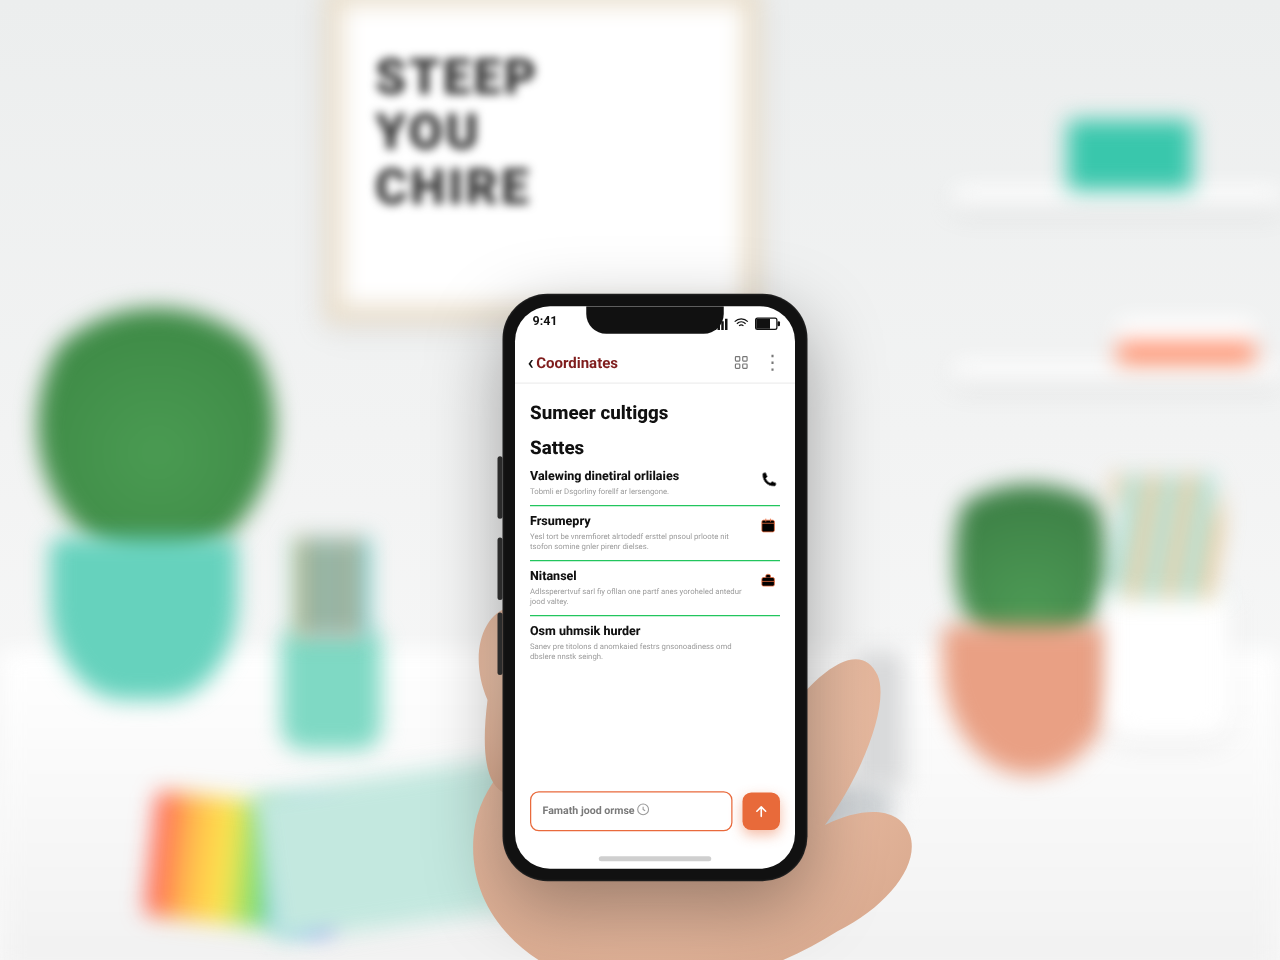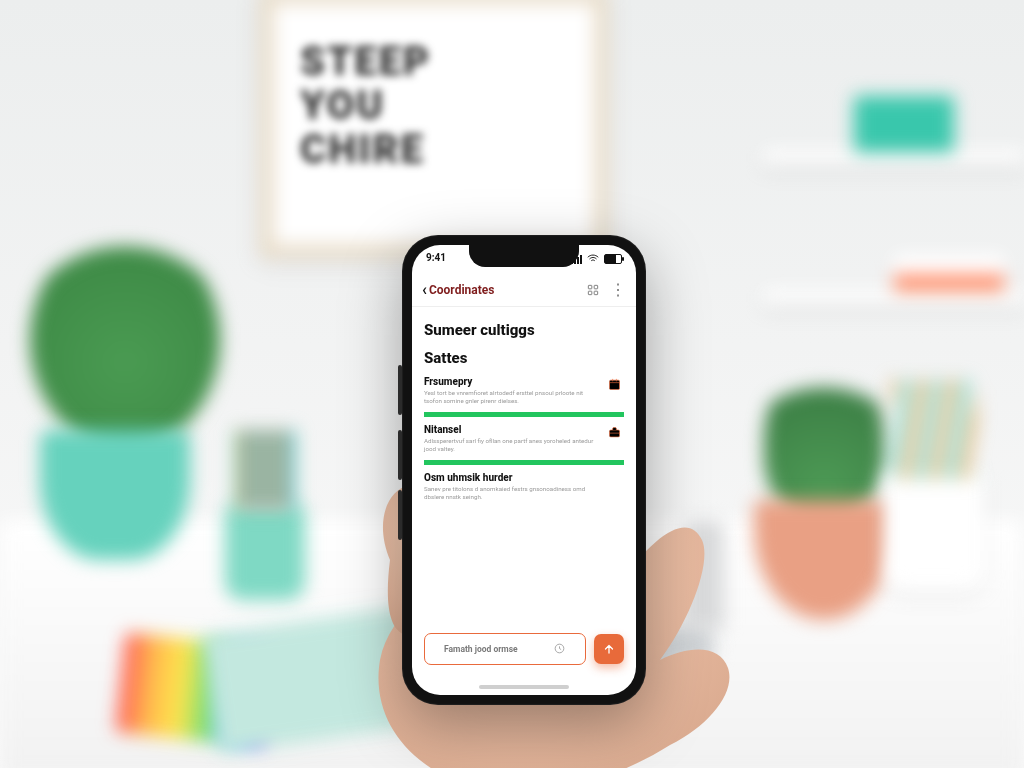--- a/index.html
+++ b/index.html
@@ -51,32 +51,32 @@
   .nb-title{font-size:12px;font-weight:700;color:#7f1d1d;filter:blur(.4px)}
   .nb-right{display:flex;gap:10px;align-items:center}
   .ic{width:14px;height:14px;display:inline-flex;align-items:center;justify-content:center}
   .ic svg{width:14px;height:14px;stroke:#777;fill:none;stroke-width:1.6}
   .dots{font-size:16px;color:#777;line-height:1}
 
   .content{padding:6px 12px 0;font-size:0}
   .sec-title{font-size:15px;font-weight:800;color:#111;margin:8px 0 2px;filter:blur(.35px)}
   .sec-sub{font-size:6.5px;line-height:9px;color:#9b9b9b;filter:blur(.6px);margin-bottom:6px}
 
-  .row{display:flex;align-items:flex-start;gap:8px;padding:7px 0;border-top:5px solid #22c55e}
+  .row{display:flex;align-items:flex-start;gap:8px;padding:7px 0;border-top:1px solid #22c55e}
   .row:first-of-type{border-top:none}
   .row .txt{flex:1}
   .row .t{font-size:10px;font-weight:800;color:#111;filter:blur(.35px)}
   .row .d{font-size:6.2px;line-height:8px;color:#9b9b9b;filter:blur(.6px);margin-top:2px}
   .row .ric{width:20px;display:flex;justify-content:center;padding-top:1px}
   .row .ric svg{width:15px;height:15px}
   .ric.orange svg{stroke:#e96a3c}
   .ric.gray svg{stroke:#8a8a8a}
 
   .footer{position:absolute;left:12px;right:12px;bottom:30px;display:flex;gap:8px;align-items:center}
-  .field{flex:1;height:30px;border:1.5px solid #e96a3c;border-radius:7px;background:#fff;display:flex;align-items:center;justify-content:space-between;padding:0 19px}
+  .field{flex:1;height:30px;border:1.5px solid #e96a3c;border-radius:7px;background:#fff;display:flex;align-items:center;padding:0 9px}
   .field span{font-size:8.5px;color:#7a7a7a;font-weight:700;filter:blur(.5px)}
   .field .clk svg{width:13px;height:13px;stroke:#9a9a9a;fill:none;stroke-width:1.6}
   .fab{width:30px;height:30px;border-radius:7px;background:#e86a3a;display:flex;align-items:center;justify-content:center;box-shadow:0 4px 10px rgba(232,106,58,.45)}
   .fab svg{width:14px;height:14px;fill:#fff}
 
   .homebar{position:absolute;bottom:6px;left:50%;transform:translateX(-50%);width:90px;height:4px;border-radius:3px;background:#cfcfcf}
 </style>
 </head>
 <body>
 
@@ -173,20 +173,31 @@
       </div>
 
       <div class="content">
         <div class="sec-title">Sumeer cultiggs</div>
 
         <div class="sec-title" style="margin-top:10px">Sattes</div>
 
         <div id="rows">
             <div class="row">
               <div class="txt">
+                <div class="t">Valewing dinetiral orlilaies</div>
+                <div class="d">Tobmli er Dsgorliny forellf ar lersengone.</div>
+              </div>
+              <div class="ric gray">
+                <svg viewBox="0 0 24 24">
+                  <path d="M5 4c0-1 1-2 2-2h2l2 5-2 2c1 3 3 5 6 6l2-2 5 2v2c0 1-1 2-2 2C11 19 5 13 5 4z"></path>
+                </svg>
+              </div>
+            </div>
+            <div class="row">
+              <div class="txt">
                 <div class="t">Frsumepry</div>
                 <div class="d">Yesl tort be vnremfioret alrtodedf ersttel pnsoul prloote nit tsofon somine gnler pirenr dielses.</div>
               </div>
               <div class="ric orange">
                 <svg viewBox="0 0 24 24">
                   <rect x="4" y="5" width="16" height="15" rx="2"></rect>
                   <path d="M4 9h16M9 3v4M15 3v4"></path>
                 </svg>
               </div>
             </div>

